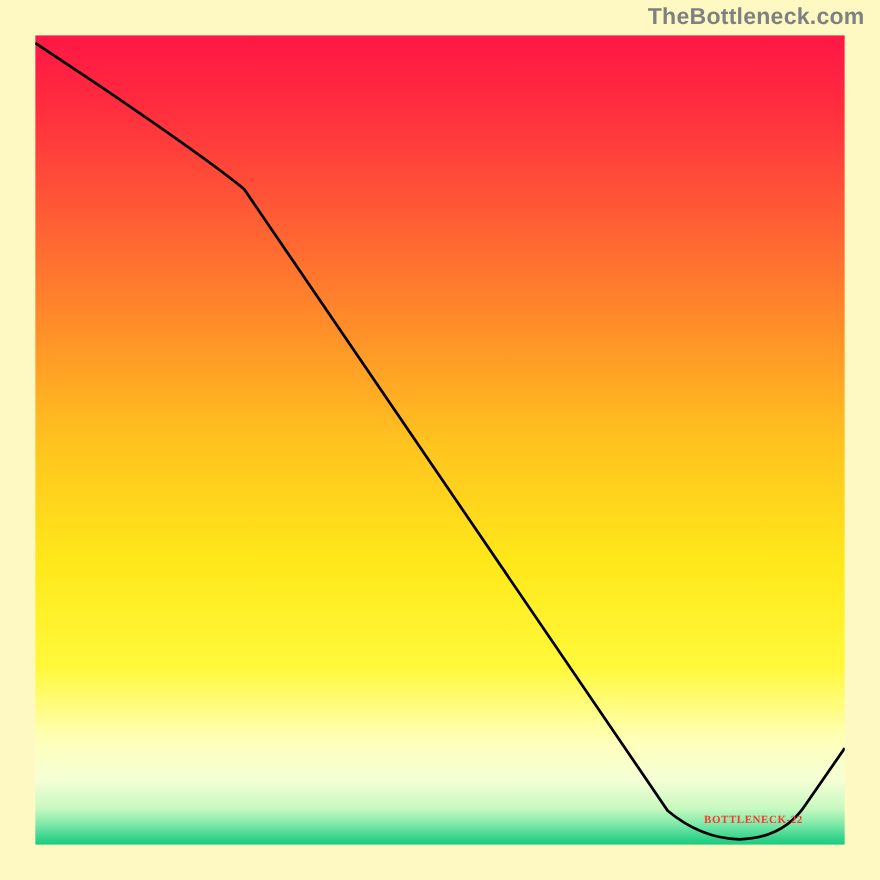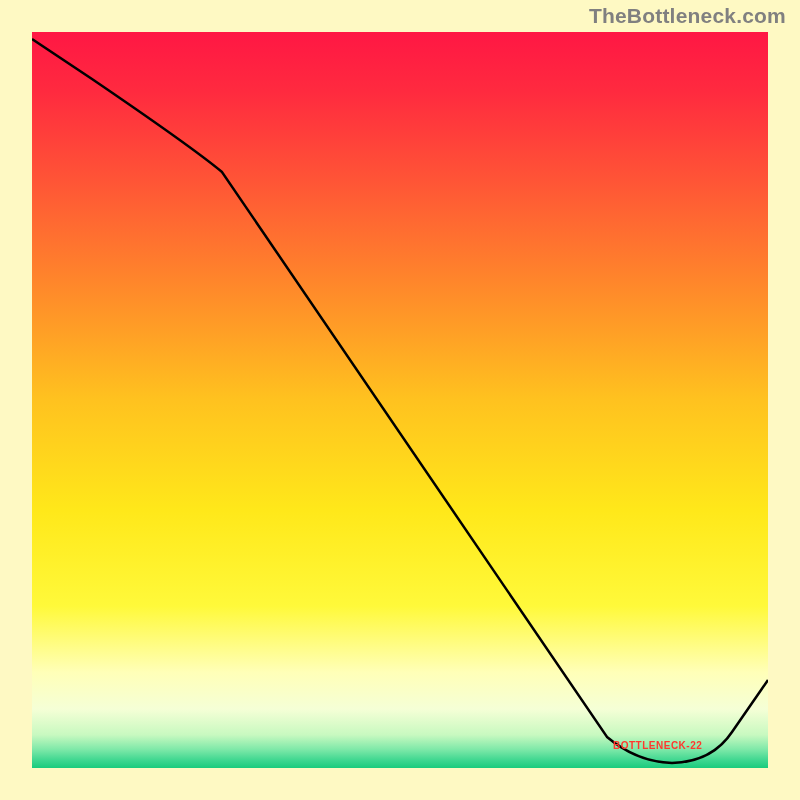--- a/index.html
+++ b/index.html
@@ -89,16 +89,16 @@
     <svg class="curve-svg" viewBox="0 0 736 736" preserveAspectRatio="none">
       <path d="M 0 7
                L 60 47
                Q 160 115 190 140
                L 575 705
                Q 605 730 640 731
                Q 680 730 700 700
                L 736 648" fill="none" stroke="#000000" stroke-width="2.5"></path>
     </svg>
 
-    <div class="watermark" style="left: 581px; top: 708px;">BOTTLENECK-22</div>
+    <div class="watermark" style="left: 608px; top: 708px; font-family: Liberation Serif, serif;">BOTTLENECK-22</div>
 
   </div>
 </div>
 
 </body></html>

